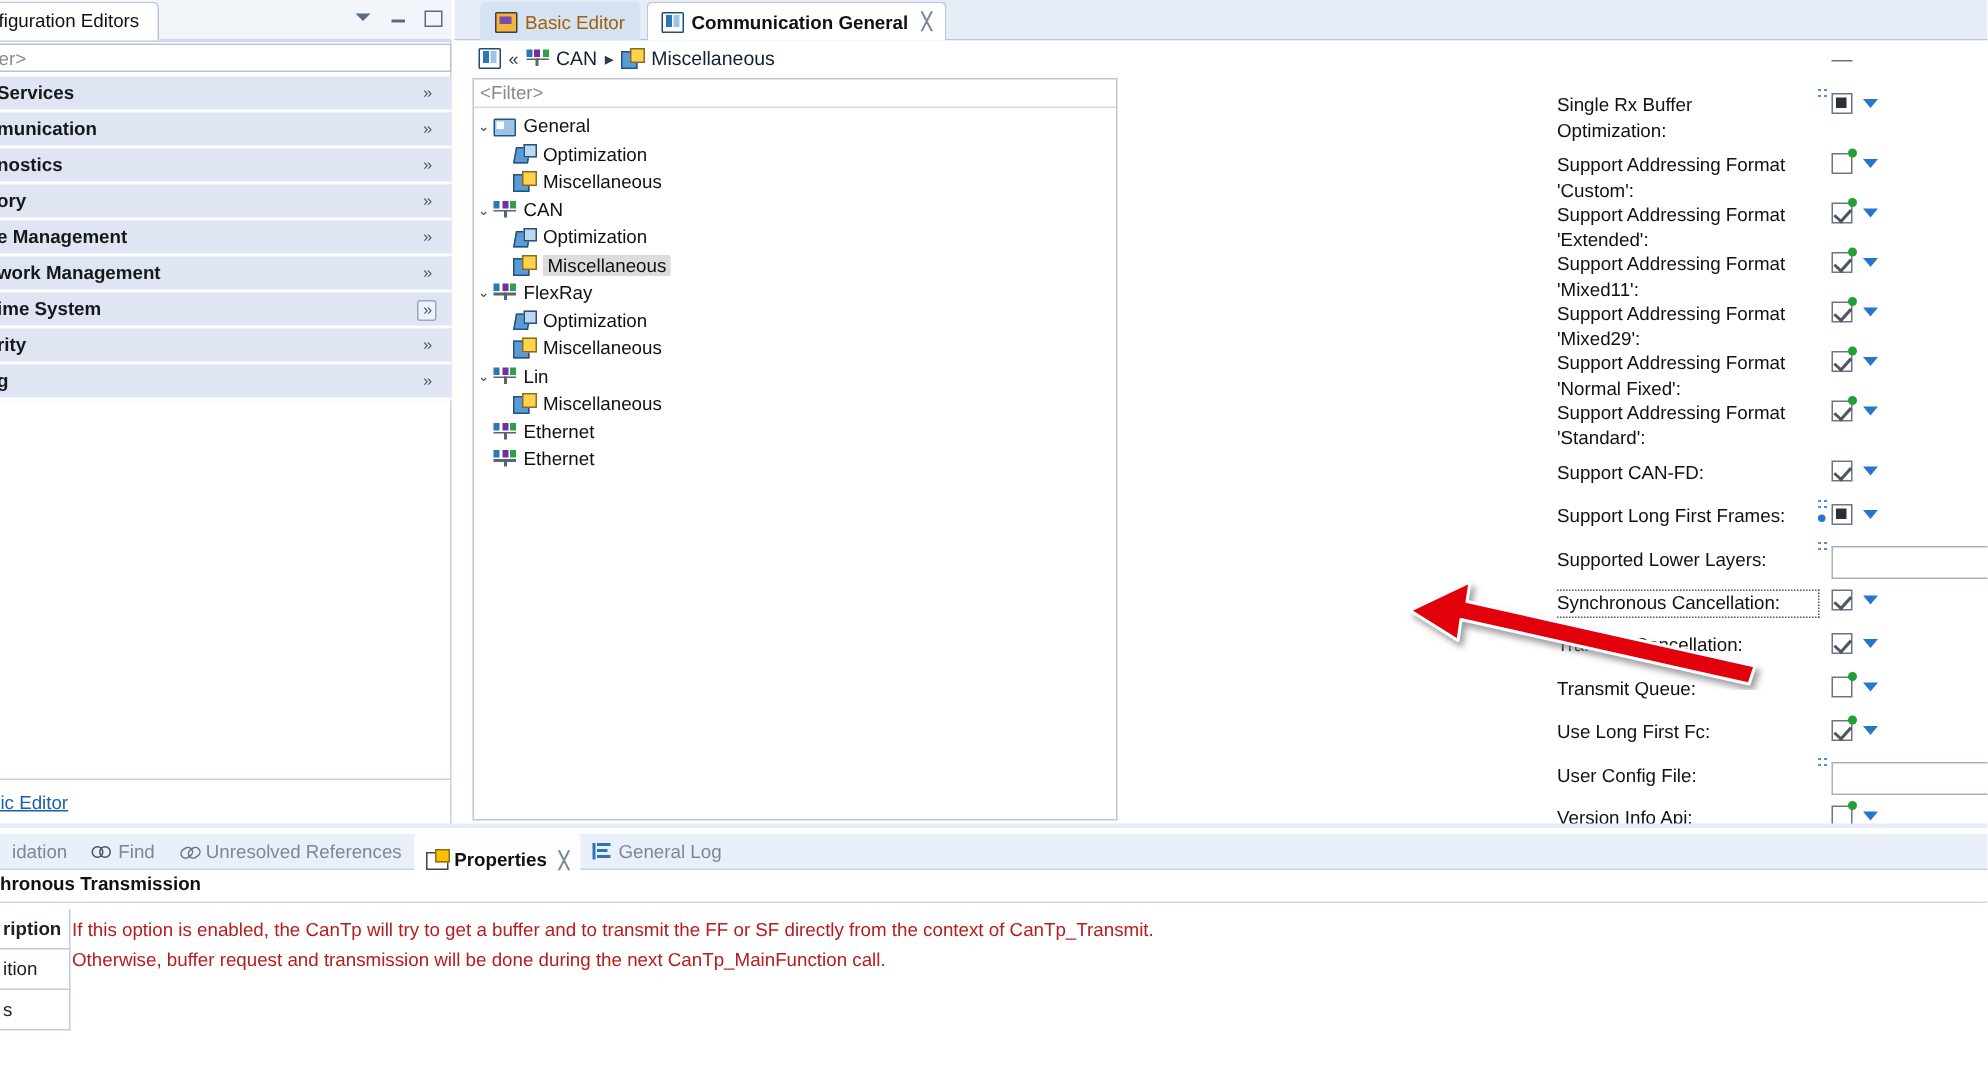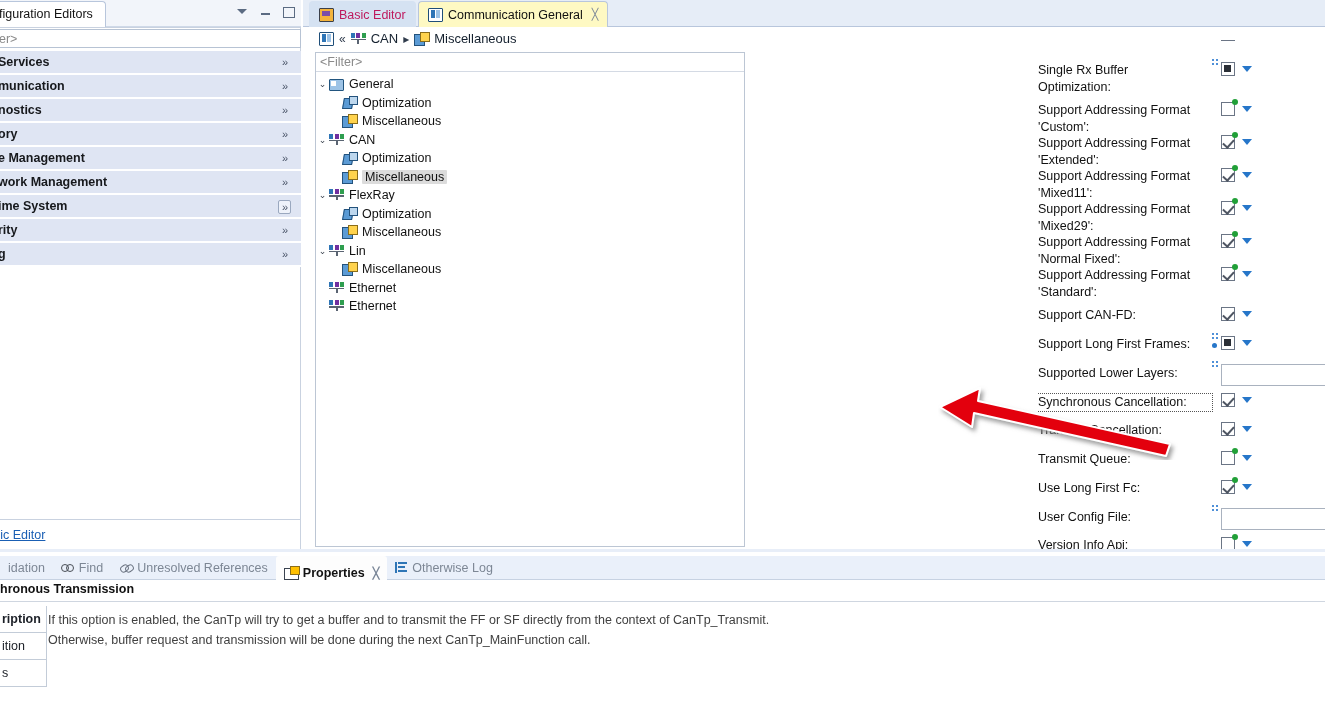--- a/index.html
+++ b/index.html
@@ -71,22 +71,22 @@
   .ed-tabbar {
     position:absolute; left:0; top:0; width:1022px; height:27px;
     background:#e6edf7;
     border-bottom:1px solid #b8c6dc;
   }
   .ed-tab {
     position:absolute; top:1px; height:26px; display:flex; align-items:center; gap:5px;
     padding:0 9px; border-radius:4px 4px 0 0; font-size:12.5px; white-space:nowrap;
     border:1px solid transparent; border-bottom:none;
   }
-  .ed-tab.inactive { left:6px; background:#d5e2f2; color:#be185d; }
-  .ed-tab.active { left:115px; background:#fef9c3; color:#111; border-color:#b8c6dc; }
+  .ed-tab.inactive { left:17px; background:#d5e2f2; color:#a16207; }
+  .ed-tab.active { left:128px; background:#ffffff; color:#111; border-color:#b8c6dc;font-weight:bold; }
   .tab-close { color:#7b8798; font-size:11px; margin-left:4px; }
 
   .ic16 { width:15px; height:14px; display:inline-block; position:relative; flex:none; }
   .ic-basiced { background:#f3b33c; border:1.5px solid #3a3f4a; border-radius:1px; }
   .ic-basiced:after{ content:""; position:absolute; left:2px; top:2px; width:8px; height:5px; background:#7a4ea8;}
   .ic-comgen { background:#ffffff; border:1.5px solid #1f4e79; border-radius:1px; }
   .ic-comgen:after{ content:""; position:absolute; left:1.5px; top:1.5px; width:4px; height:8px; background:#2e75b6; }
   .ic-comgen:before{ content:""; position:absolute; left:7px; top:1.5px; width:4px; height:8px; background:#9dc3e6; }
 
   .ed-crumb {
@@ -194,21 +194,21 @@
   .bt-sep { position:absolute; left:0; top:49px; width:1325px; height:1px; background:#cfd6e0; }
   .bt-tabs-left { position:absolute; left:0; top:54px; width:47px; }
   .bt-ltab {
     height:27px; border-bottom:1px solid #c3ccd8; border-right:1px solid #c3ccd8;
     display:flex; align-items:center; padding-left:2px;
     font-size:12.5px; font-weight:bold; color:#1b1f26; white-space:nowrap;
   }
   .bt-ltab.plain { font-weight:normal; }
   .bt-desc {
     position:absolute; left:48px; top:58px; width:1270px;
-    font-size:12.5px; color:#404040; line-height:20px; white-space:pre-line;
+    font-size:12.5px; color:#b91c1c; line-height:20px; white-space:pre-line;
   }
 
   
   .ic-find { width:14px; height:12px; position:relative; flex:none; }
   .ic-find:before,.ic-find:after{ content:""; position:absolute; top:2px; width:6px; height:6px; border:1.5px solid #4a4f57; border-radius:50%;}
   .ic-find:before{ left:0; } .ic-find:after{ left:5px; }
   .ic-unres { width:14px; height:12px; position:relative; flex:none; }
   .ic-unres:before{ content:""; position:absolute; left:1px; top:3px; width:7px; height:5px; border:1.5px solid #6a7280; border-radius:4px; transform:rotate(-35deg);}
   .ic-unres:after{ content:""; position:absolute; left:6px; top:3px; width:7px; height:5px; border:1.5px solid #6a7280; border-radius:4px; transform:rotate(-35deg);}
   .ic-props { width:15px; height:13px; position:relative; flex:none; }
@@ -581,21 +581,21 @@
           <span class="ic-props"></span>
           <span>Properties</span>
           <span class="tab-close">╳</span>
         </div>
         <div class="bt-tab">
           <span class="ic-wflog">
             <i></i>
             <i></i>
             <i></i>
           </span>
-          <span>Otherwise Log</span>
+          <span>General Log</span>
         </div>
       </div>
     <div class="bt-title">hronous Transmission</div>
     <div class="bt-sep"></div>
     <div class="bt-tabs-left" id="bt-side">
         <div class="bt-ltab">
           <span>ription</span>
         </div>
         <div class="bt-ltab plain">
           <span>ition</span>

